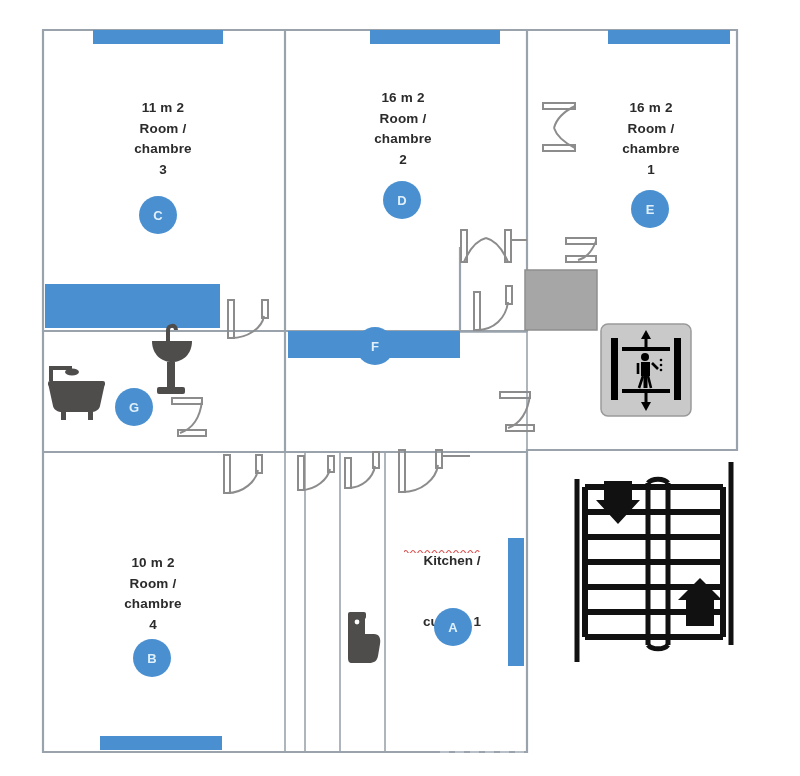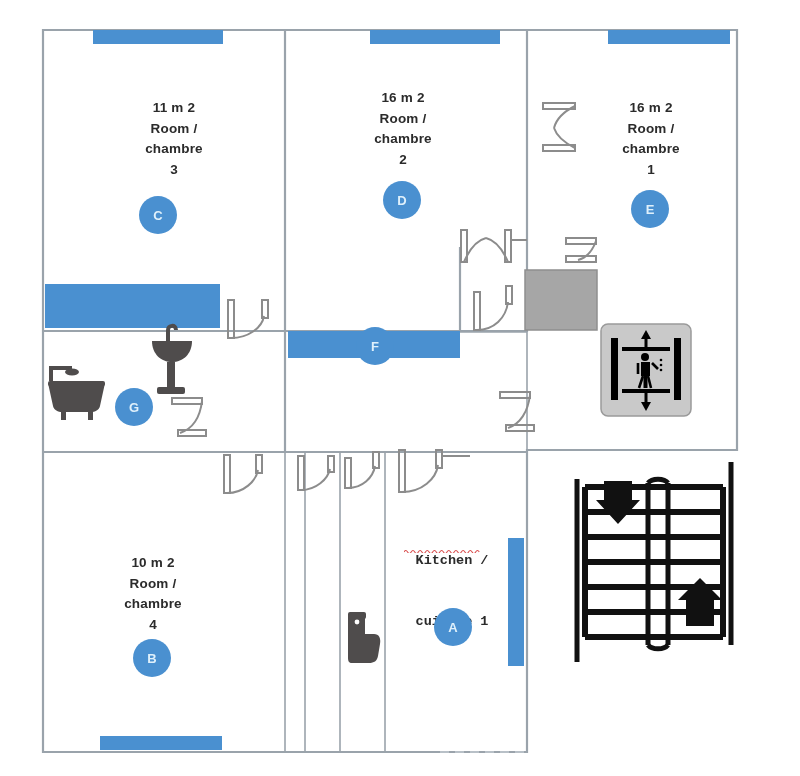--- a/index.html
+++ b/index.html
@@ -265,21 +265,21 @@
     </g>
 
     <g fill="#111111">
       <path d="M 604 481 L 632 481 L 632 500 L 640 500 L 618 524 L 596 500 L 604 500 Z"></path>
     </g>
     <g fill="#111111">
       <path d="M 686 626 L 686 600 L 678 600 L 700 578 L 722 600 L 714 600 L 714 626 Z"></path>
     </g>
   </svg>
 
-  <div class="room-label" style="left:109px; top:98px; width:130px;">11 m 2
+  <div class="room-label" style="left:98px; top:98px; width:130px;">11 m 2
 Room /
 chambre
 3</div>
   <div class="marker" style="left:139px; top:196px; width:38px; height:38px; background:#4a90d0;">C</div>
 
   <div class="room-label" style="left:338px; top:88px; width:130px;">16 m 2
 Room /
 chambre
 2</div>
   <div class="marker" style="left:383px; top:181px; width:38px; height:38px; background:#4a90d0;">D</div>
@@ -289,21 +289,21 @@
 chambre
 1</div>
   <div class="marker" style="left:631px; top:190px; width:38px; height:38px; background:#4a90d0;">E</div>
 
   <div class="room-label" style="left:88px; top:553px; width:130px;">10 m 2
 Room /
 chambre
 4</div>
   <div class="marker" style="left:133px; top:639px; width:38px; height:38px; background:#4a90d0;">B</div>
 
-  <div class="kitchen-label" style="left:404px; top:530px; width:96px;font-family:Liberation Mono, monospace;">
+  <div class="kitchen-label" style="left:404px; top:530px; width:96px;">
     <span class="kitchen-line1">Kitchen /</span>
     <svg class="squiggle" viewBox="0 0 96 4" preserveAspectRatio="none" style="position:absolute; left:0; top:19px; width:86px; height:4px;">
       <path d="M0 3 Q2 0 4 3 T8 3 T12 3 T16 3 T20 3 T24 3 T28 3 T32 3 T36 3 T40 3 T44 3 T48 3 T52 3 T56 3 T60 3 T64 3 T68 3 T72 3 T76 3 T80 3 T84 3" fill="none" stroke="#d94b4b" stroke-width="1.2"></path>
     </svg>
     <span style="display:block;">cuisine 1</span>
   </div>
   <div class="marker" style="left:434px; top:608px; width:38px; height:38px; background:#4a90d0;">A</div>
 
   <div class="marker" style="left:115px; top:388px; width:38px; height:38px; background:#4a90d0;">G</div>
 

